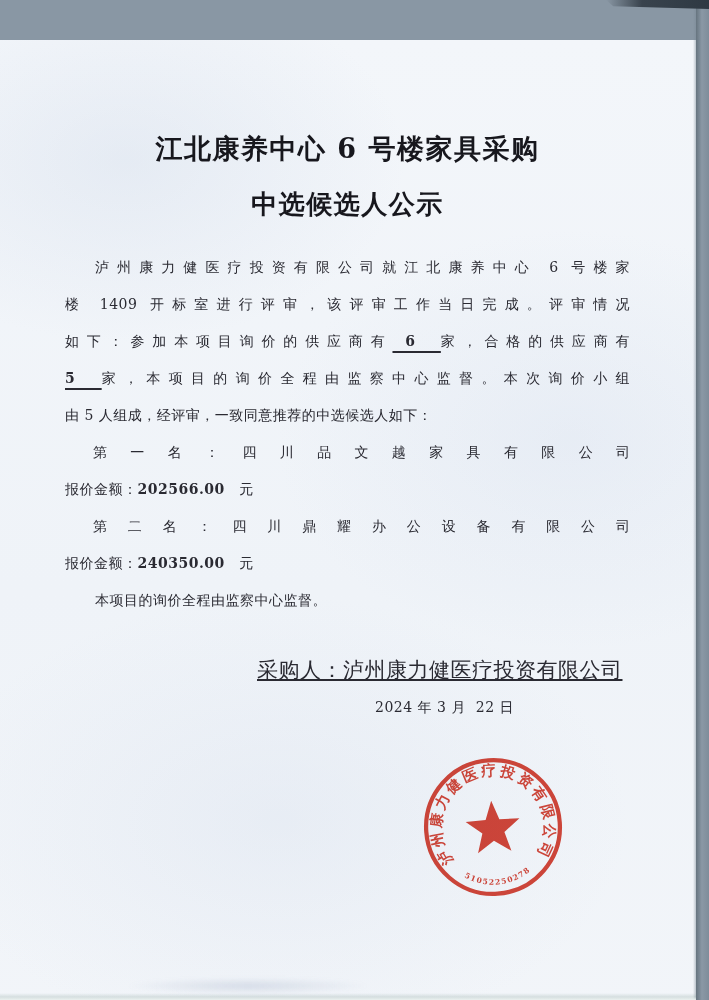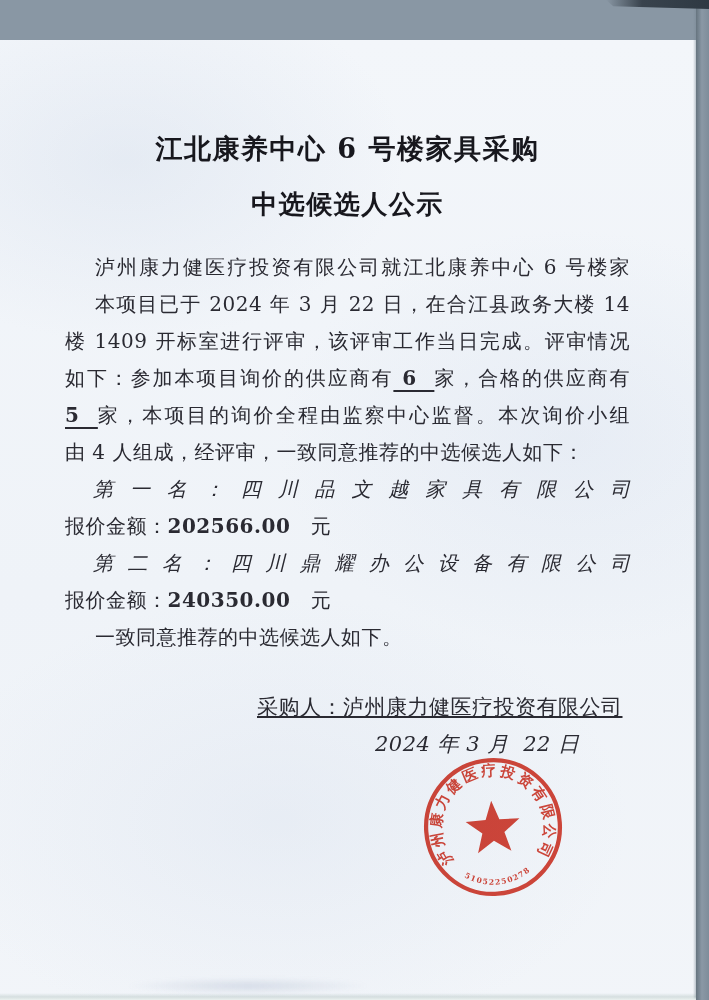--- a/index.html
+++ b/index.html
@@ -42,66 +42,64 @@
   .content{
     position:absolute;left:65px;top:0;width:565px;color:#2a2a32;
   }
   .title{
     text-align:center;font-weight:bold;color:#17171d;
     letter-spacing:1.5px;line-height:37px;
   }
   .title1{font-size:27px;margin-top:90px;}
   .title2{font-size:26px;margin-top:19px;}
   .line{
-    font-size:20px;line-height:37px;height:37px;white-space:pre-wrap;
+    font-size:14px;line-height:37px;height:37px;white-space:pre-wrap;
     letter-spacing:.5px;
   }
   .first-para-line{margin-top:26px;}
   .indent{padding-left:30px;}
   .just{text-align:justify;text-align-last:justify;}
   .rank{
     padding-left:28px;text-align:justify;text-align-last:justify;
     letter-spacing:0;
-    font-style:italic;
   }
   .u{text-decoration:underline;text-underline-offset:5px;text-decoration-thickness:1.5px;}
   .b{font-weight:bold;}
   .buyer{margin-top:33px;margin-left:192px;font-size:21px;text-decoration:underline;}
-  .date{margin-left:310px;font-size:21px;font-style:italic;}
+  .date{margin-left:310px;font-size:14px;}
   .seal{
     position:absolute;left:418px;top:712px;width:150px;height:150px;
     mix-blend-mode:multiply;opacity:.9;transform:rotate(-4deg);
   }
   .seal text{font-family:"DejaVu Serif","Liberation Serif",serif;font-weight:bold;}
 </style>
 </head>
 <body>
 
 <div class="paper">
   <div class="content">
 
     <div class="title title1">江北康养中心 6 号楼家具采购</div>
     <div class="title title2">中选候选人公示</div>
 
     <div class="line indent just first-para-line">泸州康力健医疗投资有限公司就江北康养中心 6 号楼家</div>
 
-    <div class="line indent just">本项目已于 2024 年 3 月 22 日，在合江县政务大楼 14</div>
     <div class="line just">楼 1409 开标室进行评审，该评审工作当日完成。评审情况</div>
     <div class="line just"><span>如下：参加本项目询价的供应商有</span><span class="u b">&nbsp;6&nbsp;&nbsp;</span><span>家，合格的供应商有</span></div>
     <div class="line just"><span class="u b">5&nbsp;&nbsp;</span><span>家，本项目的询价全程由监察中心监督。本次询价小组</span></div>
-    <div class="line">由 4 人组成，经评审，一致同意推荐的中选候选人如下：</div>
+    <div class="line">由 5 人组成，经评审，一致同意推荐的中选候选人如下：</div>
 
     <div class="line rank">第 一 名 ： 四 川 品 文 越 家 具 有 限 公 司</div>
     <div class="line"><span>报价金额：</span><span class="b">202566.00</span><span> 元</span></div>
 
     <div class="line rank">第 二 名 ： 四 川 鼎 耀 办 公 设 备 有 限 公 司</div>
     <div class="line"><span>报价金额：</span><span class="b">240350.00</span><span> 元</span></div>
 
 
-    <div class="line indent">一致同意推荐的中选候选人如下。</div>
+    <div class="line indent">本项目的询价全程由监察中心监督。</div>
 
     <div class="line buyer">采购人：泸州康力健医疗投资有限公司</div>
     <div class="line date">2024 年 3 月 &nbsp;22 日</div>
   </div>
 
   <div class="smudge"></div>
 
   <svg class="seal" viewBox="0 0 148 148" xmlns="http://www.w3.org/2000/svg">
     <circle cx="74" cy="74" r="66" fill="none" stroke-width="4.2" stroke="#d63425"></circle>
     <path d="M74 48 L80.8 66.7 L100.6 67.3 L84.9 79.6 L90.5 98.7 L74 87.5 L57.5 98.7 L63.1 79.6 L47.4 67.3 L67.2 66.7 Z" fill="#d63425"></path>

